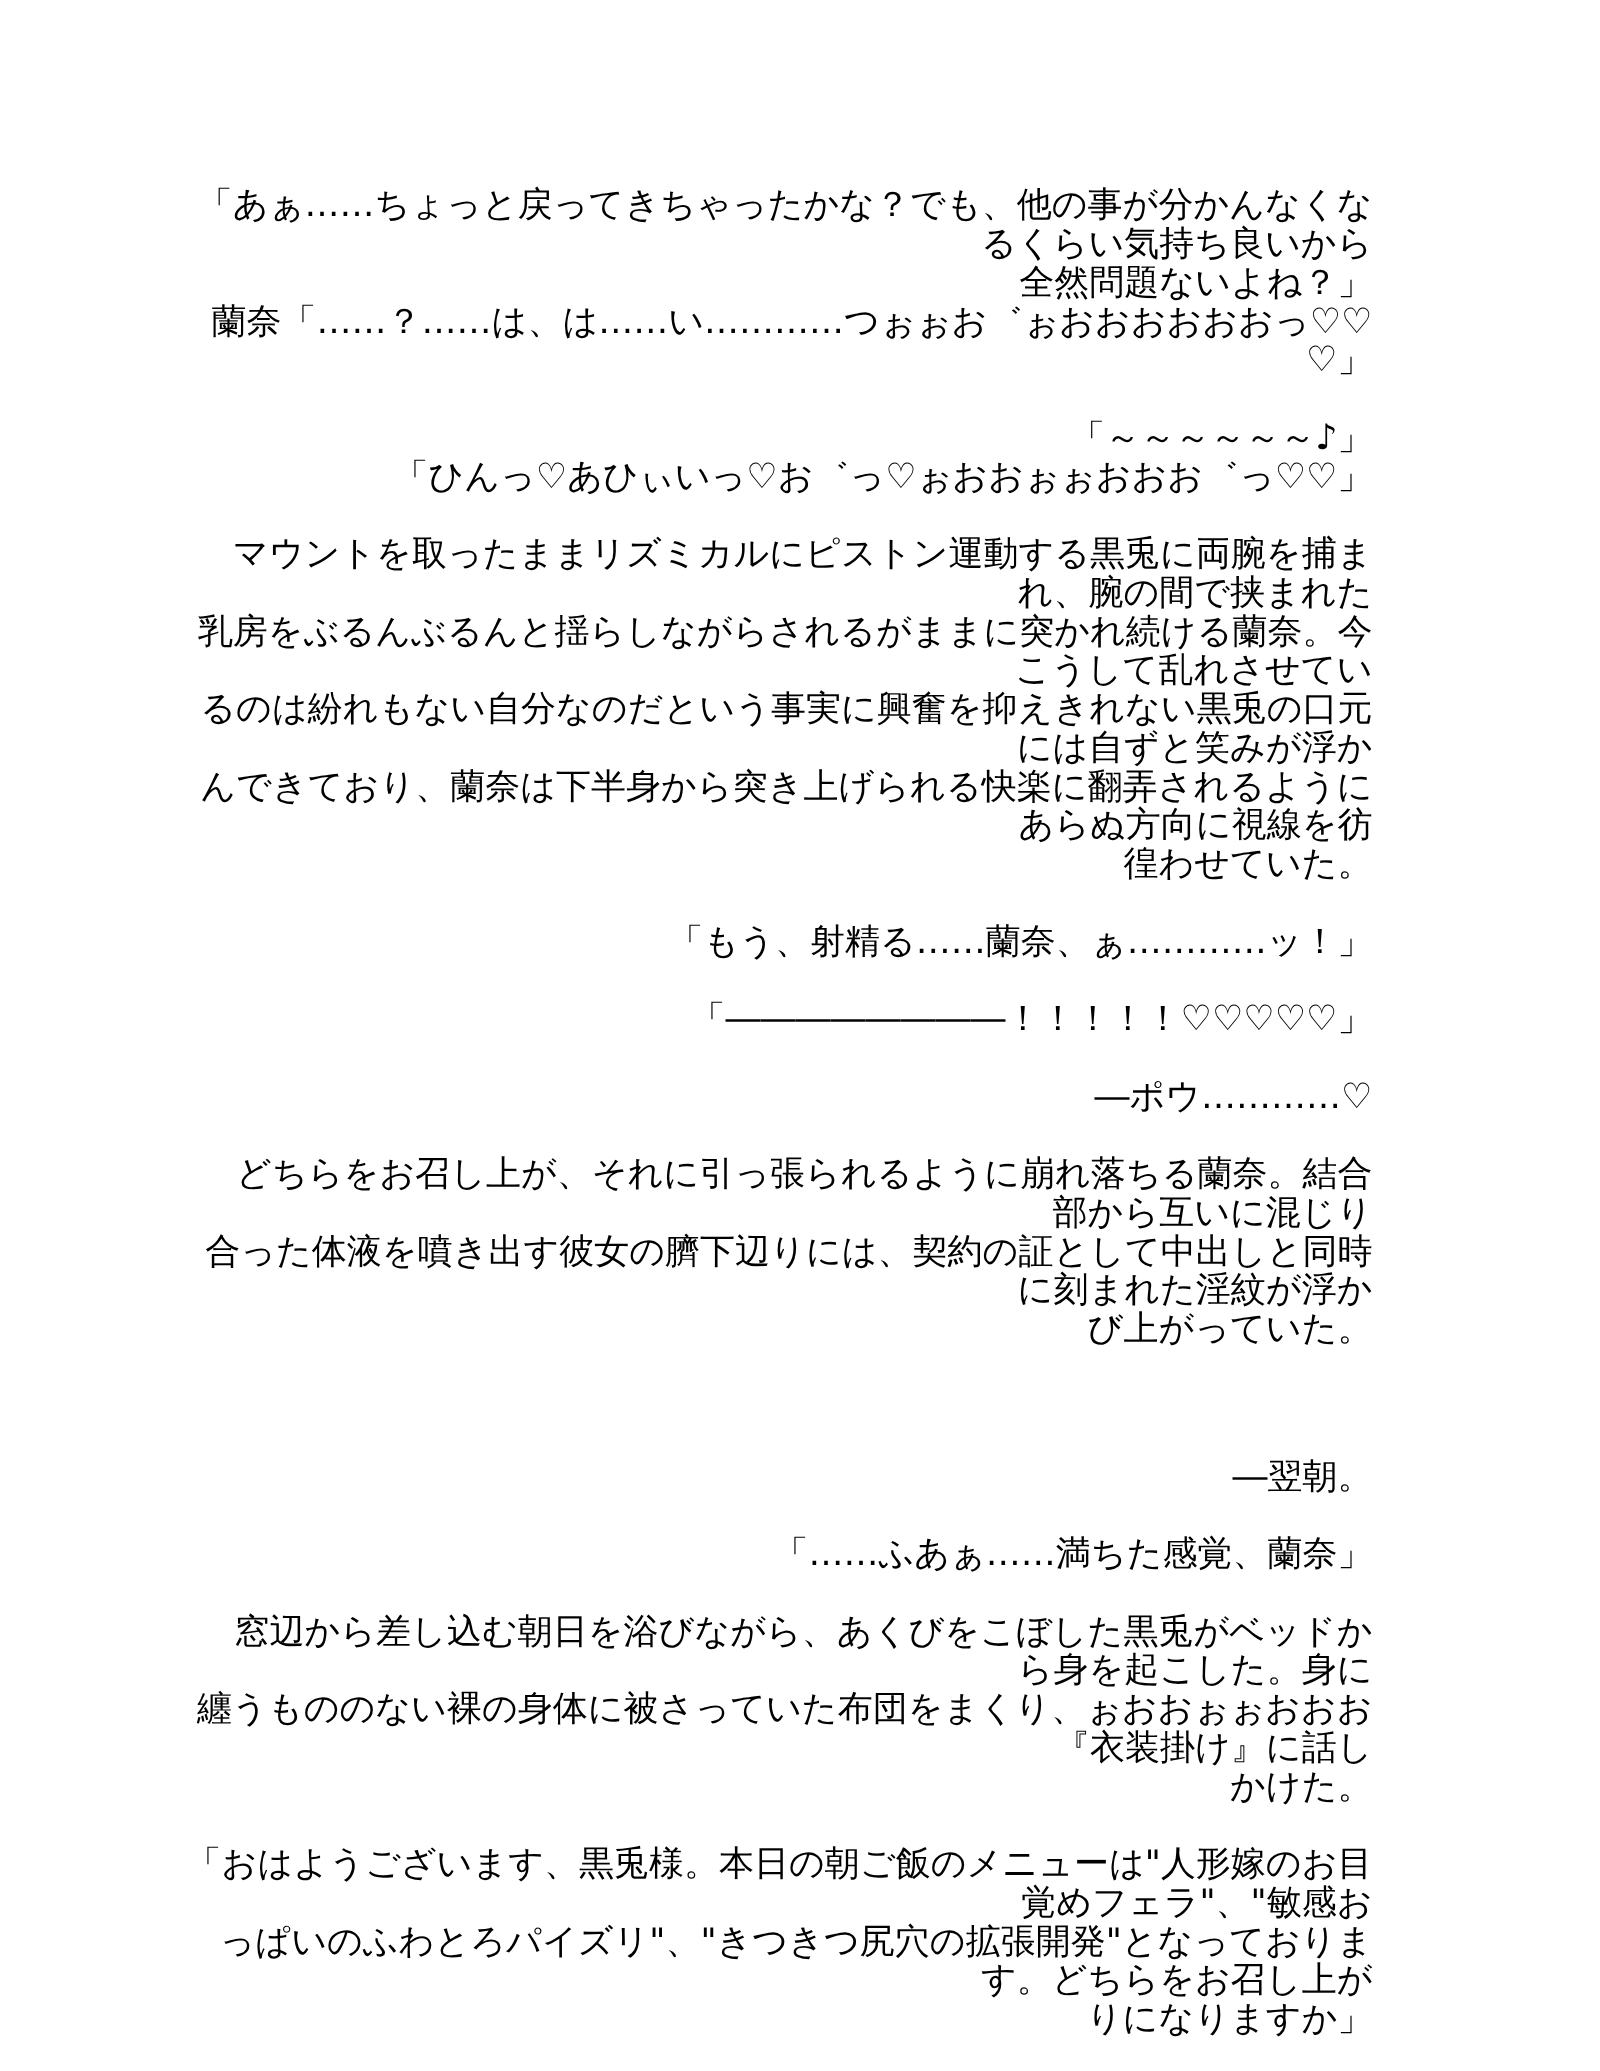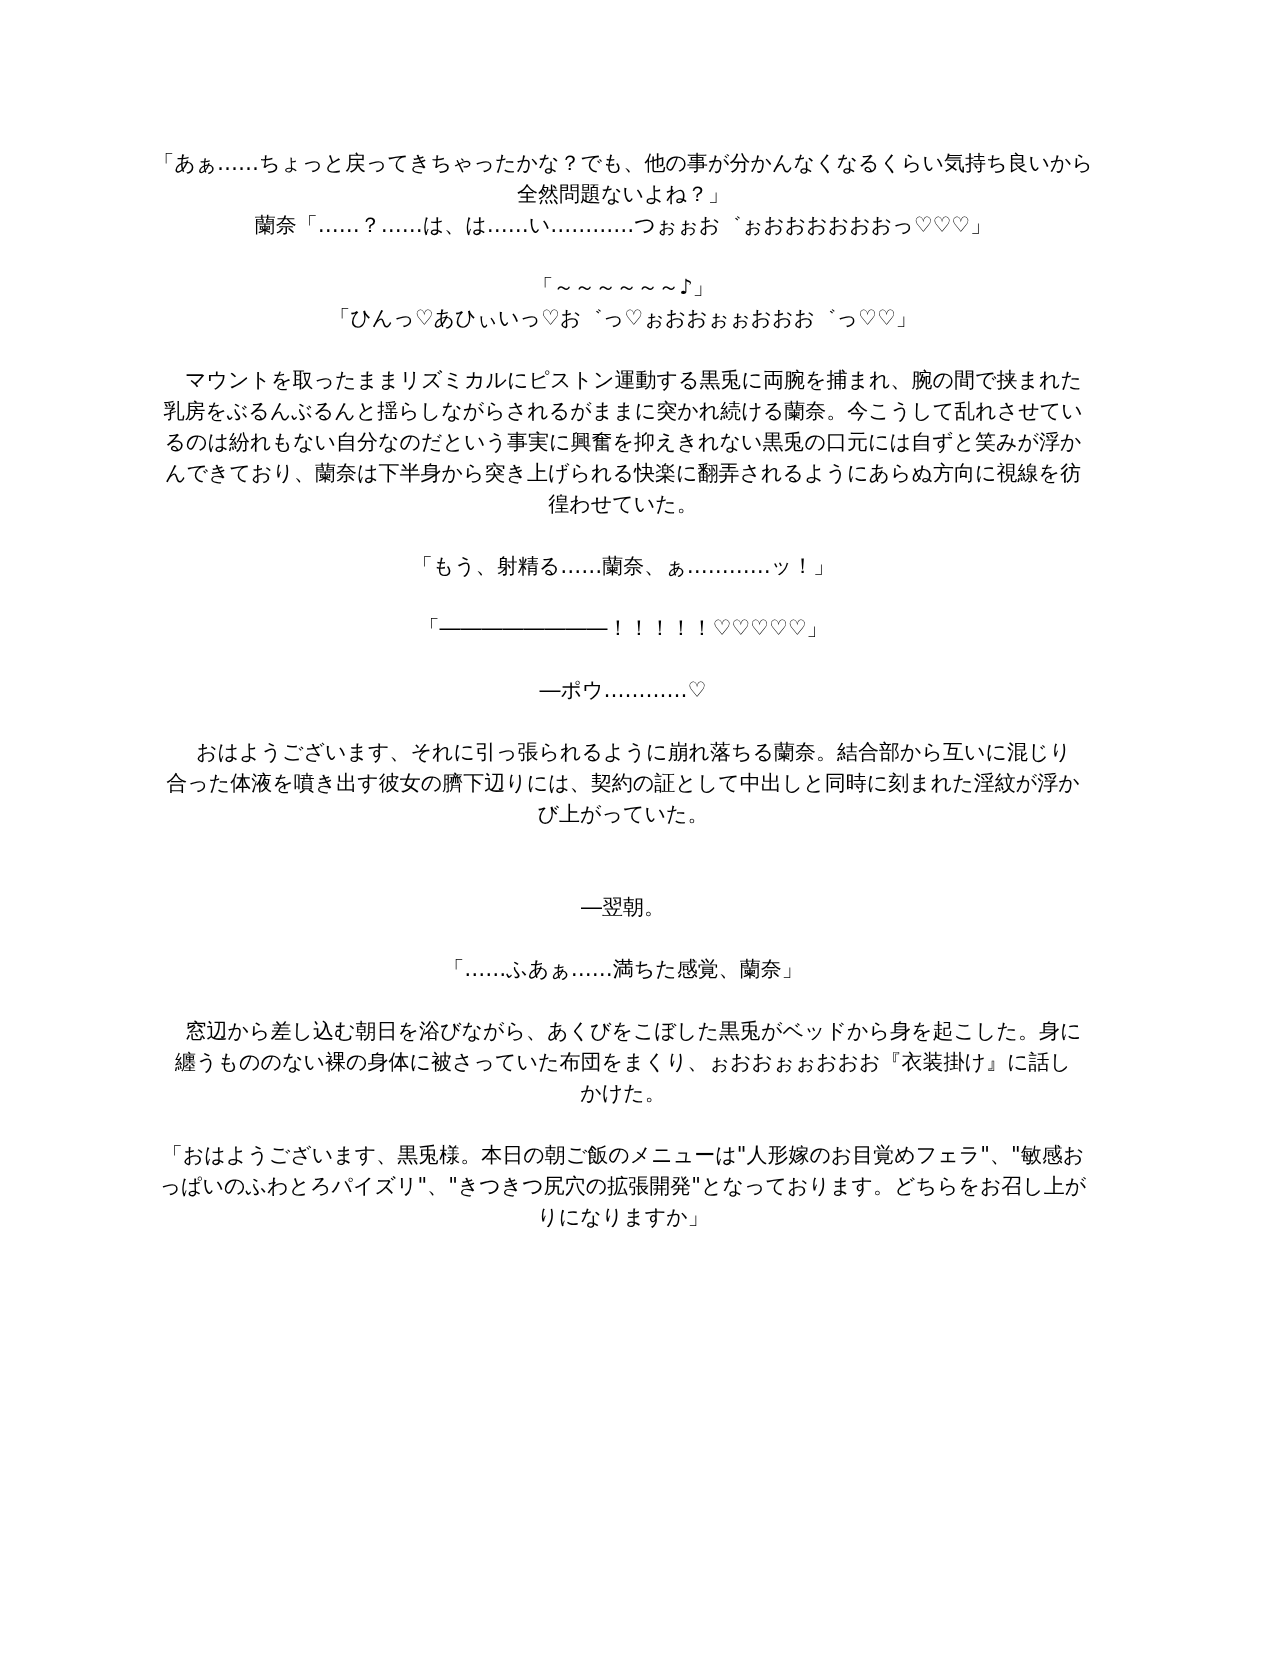--- a/index.html
+++ b/index.html
@@ -16,48 +16,48 @@
     font-family: "DejaVu Sans", sans-serif;
   }
   .document-page {
     position: absolute;
     top: 148px;
     left: 148px;
     width: 950px;
   }
   .para {
     margin: 0 0 31px 0;
-    font-size: 21px;
+    font-size: 28px;
     line-height: 31px;
     white-space: pre-line;
     word-break: break-all;
-    text-align: center;
+    text-align: right;
   }
   .para.scene-break {
-    margin-top: 62px;
+    margin-top: 87px;
   }
 </style>
 </head>
 <body>
 
 <div class="document-page">
     <p class="para">「あぁ……ちょっと戻ってきちゃったかな？でも、他の事が分かんなくなるくらい気持ち良いから
 全然問題ないよね？」
 蘭奈「……？……は、は……い…………つぉぉお゛ぉおおおおおおっ♡♡♡」</p>
     <p class="para">「～～～～～～♪」
 「ひんっ♡あひぃいっ♡お゛っ♡ぉおおぉぉおおお゛っ♡♡」</p>
     <p class="para">　マウントを取ったままリズミカルにピストン運動する黒兎に両腕を捕まれ、腕の間で挟まれた
 乳房をぶるんぶるんと揺らしながらされるがままに突かれ続ける蘭奈。今こうして乱れさせてい
 るのは紛れもない自分なのだという事実に興奮を抑えきれない黒兎の口元には自ずと笑みが浮か
 んできており、蘭奈は下半身から突き上げられる快楽に翻弄されるようにあらぬ方向に視線を彷
 徨わせていた。</p>
     <p class="para">「もう、射精る……蘭奈、ぁ…………ッ！」</p>
     <p class="para">「――――――――！！！！！♡♡♡♡♡」</p>
     <p class="para">―ポウ…………♡</p>
-    <p class="para">　おはようございます、それに引っ張られるように崩れ落ちる蘭奈。結合部から互いに混じり
+    <p class="para">　どちらをお召し上が、それに引っ張られるように崩れ落ちる蘭奈。結合部から互いに混じり
 合った体液を噴き出す彼女の臍下辺りには、契約の証として中出しと同時に刻まれた淫紋が浮か
 び上がっていた。</p>
     <p class="para scene-break">―翌朝。</p>
     <p class="para">「……ふあぁ……満ちた感覚、蘭奈」</p>
     <p class="para">　窓辺から差し込む朝日を浴びながら、あくびをこぼした黒兎がベッドから身を起こした。身に
 纏うもののない裸の身体に被さっていた布団をまくり、ぉおおぉぉおおお『衣装掛け』に話し
 かけた。</p>
     <p class="para">「おはようございます、黒兎様。本日の朝ご飯のメニューは"人形嫁のお目覚めフェラ"、"敏感お
 っぱいのふわとろパイズリ"、"きつきつ尻穴の拡張開発"となっております。どちらをお召し上が
 りになりますか」</p>

